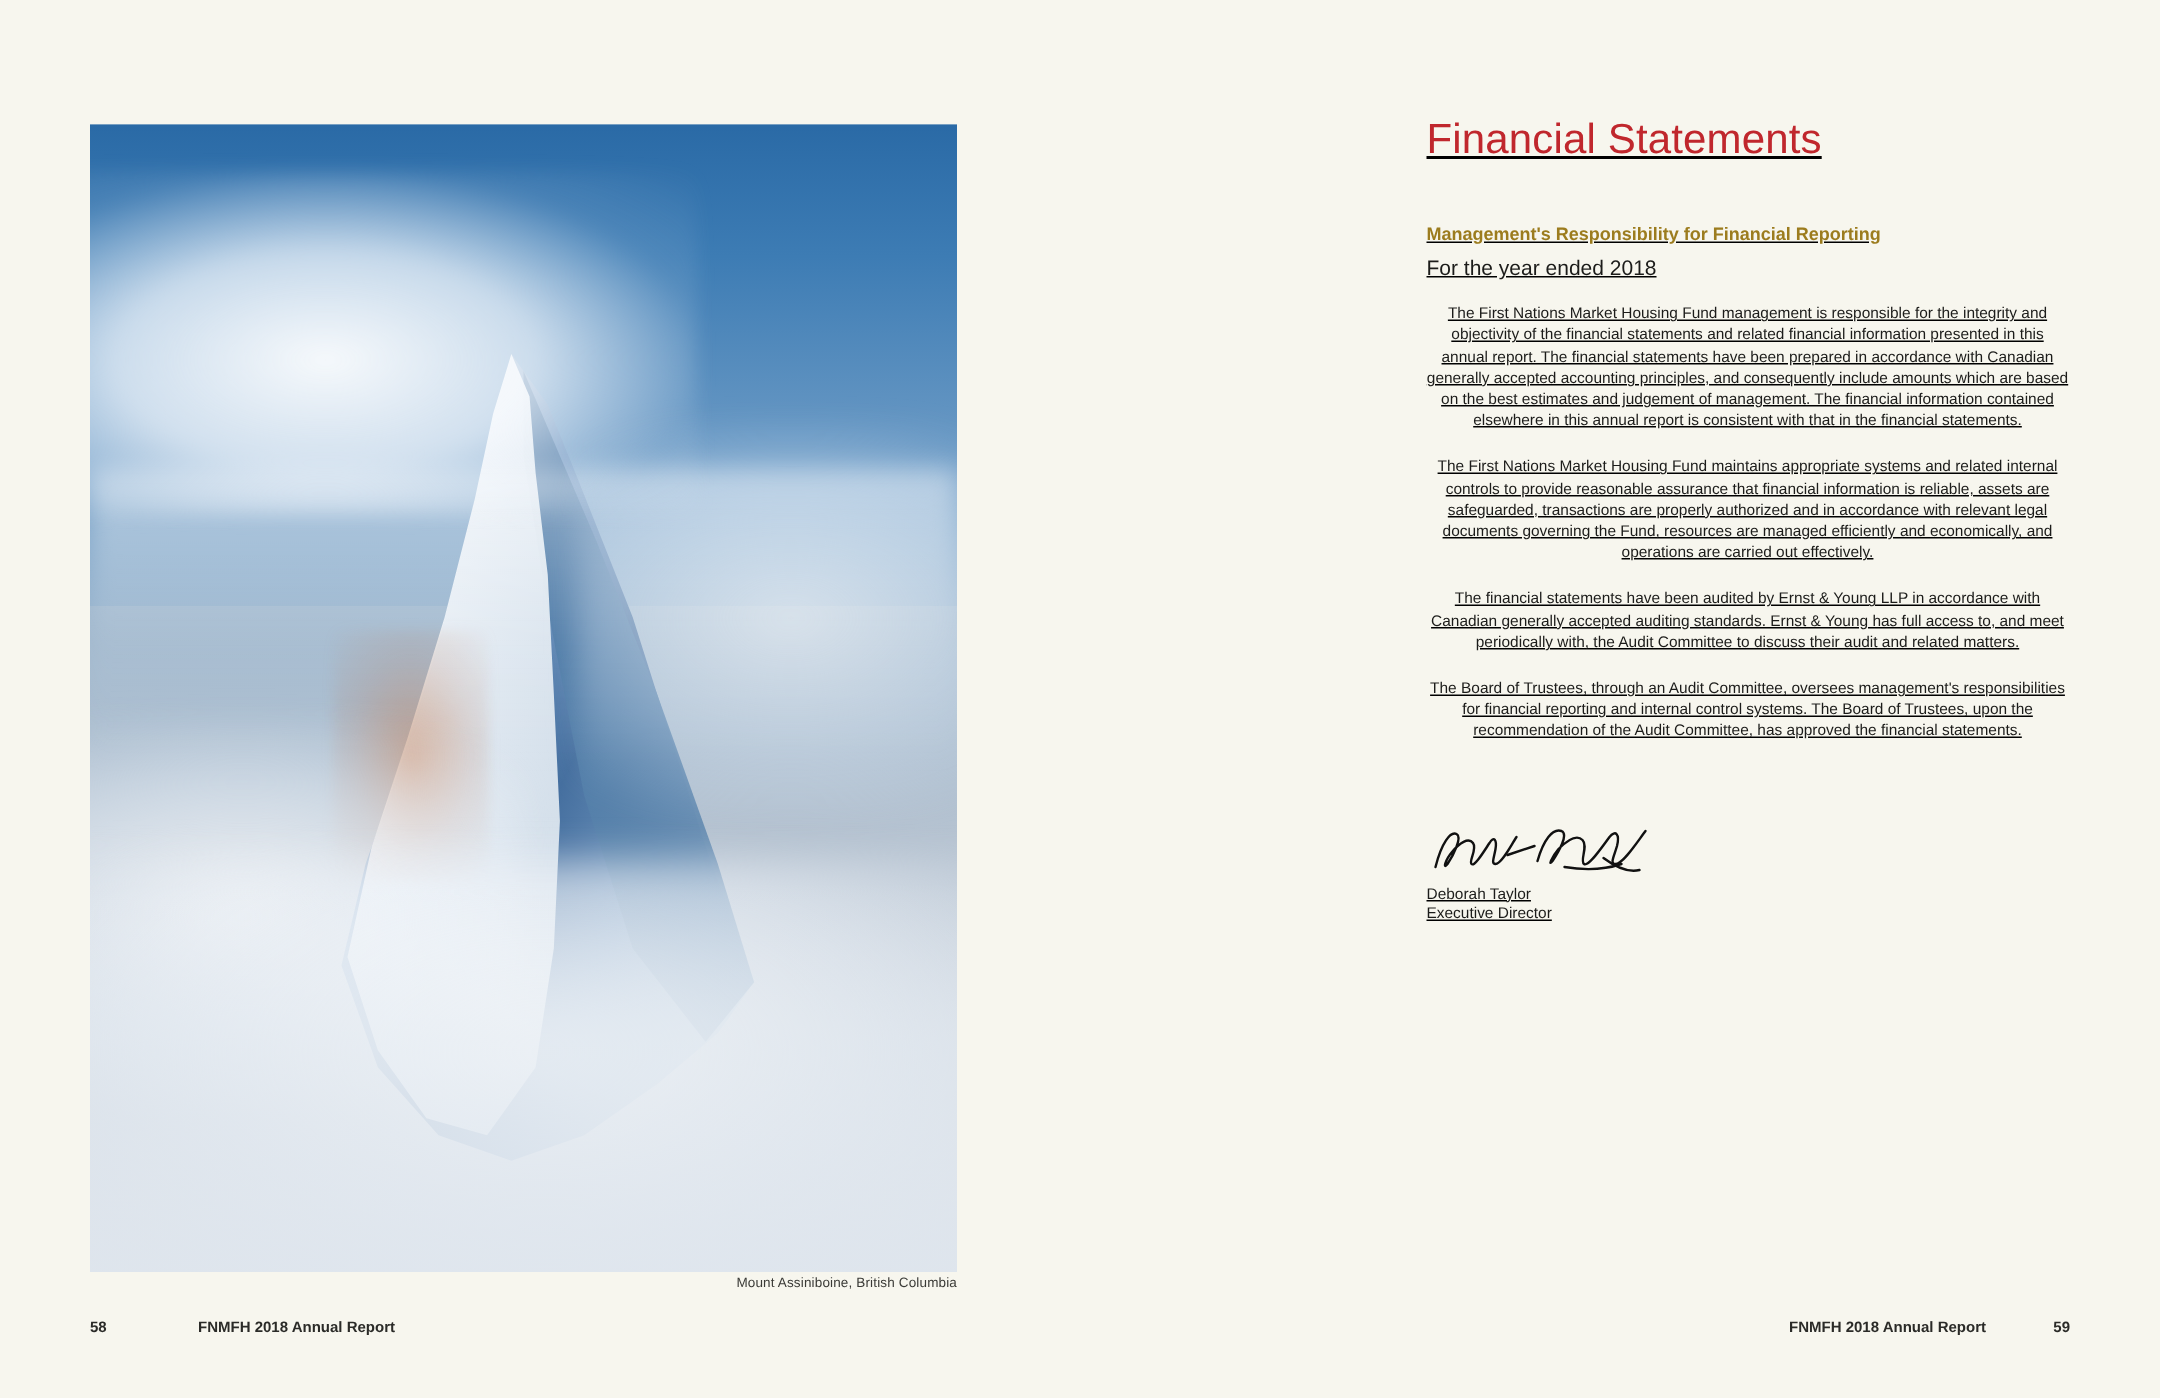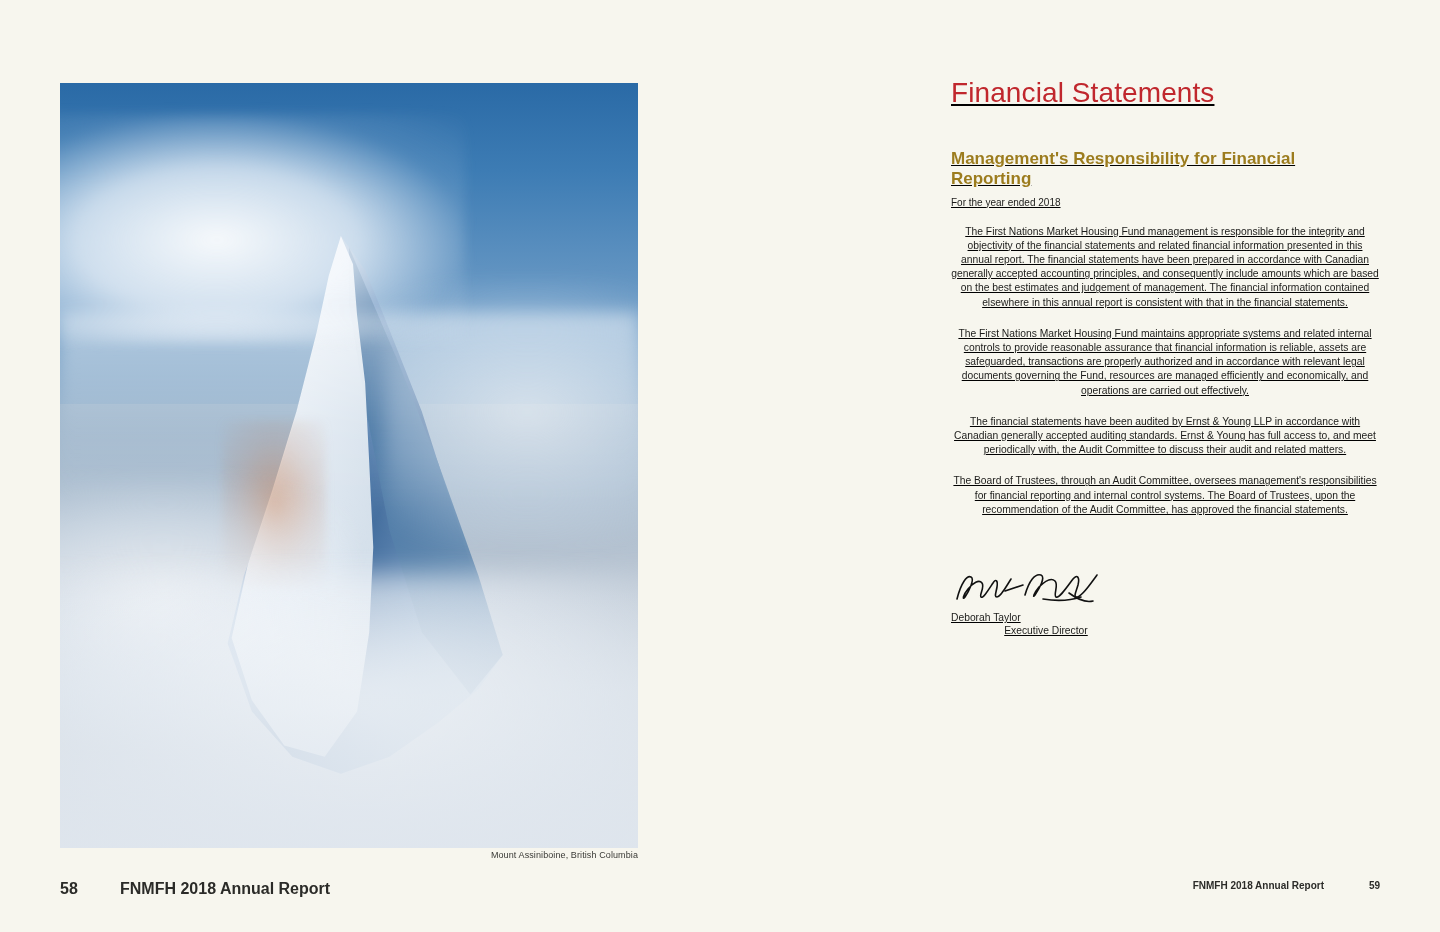--- a/index.html
+++ b/index.html
@@ -144,22 +144,22 @@
     color: #3a3a36;
     letter-spacing: 0.1px;
   }
 
   .footer-left {
     position: absolute;
     left: 60px;
     top: 880px;
     display: flex;
     align-items: baseline;
-    gap: 4px;
-    font-size: 16px;
+    gap: 16px;
+    font-size: 10px;
     color: #2b2b28;
     font-weight: bold;
   }
   .footer-left .pagenum {
     width: 56px;
   }
   .footer-right {
     position: absolute;
     right: 60px;
     top: 880px;
@@ -192,29 +192,29 @@
   h1.title {
     margin: 0;
     font-size: 28px;
     font-weight: normal;
     color: #c0272d;
     letter-spacing: 0.1px;
     line-height: 1.1;
   }
   h2.subtitle {
     margin: 40px 0 0 0;
-    font-size: 17px;
+    font-size: 12px;
     font-weight: bold;
     color: #9c7c1e;
     letter-spacing: 0px;
     line-height: 1.2;
   }
   .period {
     margin-top: 7px;
-    font-size: 10px;
+    font-size: 14px;
     color: #1c1c1a;
   }
   p.body {
     margin: 17px 0 0 0;
     font-size: 10.3px;
     line-height: 1.38;
     color: #1c1c1a;
     text-align: center;
   }
   .signatures {
@@ -231,21 +231,20 @@
   }
   .sig-name {
     font-size: 10.3px;
     color: #1c1c1a;
     line-height: 1.3;
   }
   .sig-role {
     font-size: 10.3px;
     color: #1c1c1a;
     line-height: 1.3;
-    text-align: center;
   }
 </style>
 </head>
 <body>
 
 <div class="spread">
 
   <div class="page-left">
 
     <div class="photo-frame">

